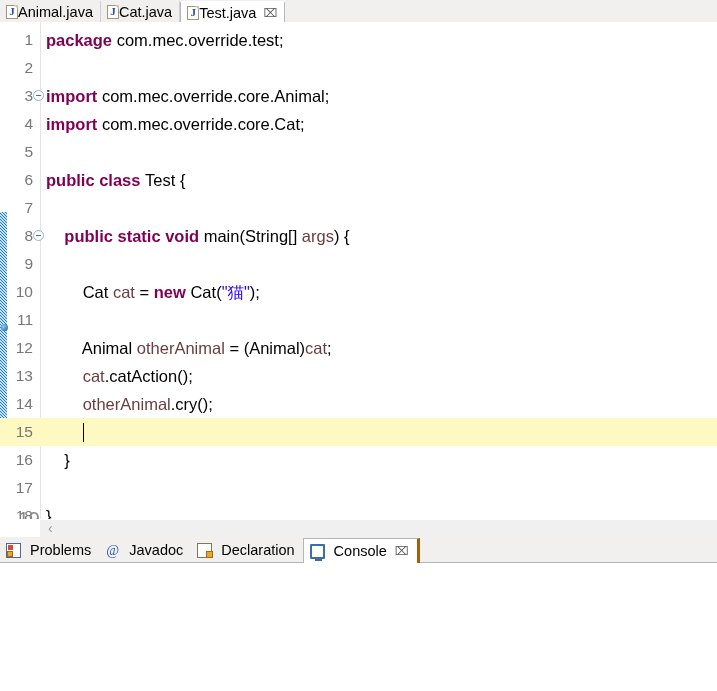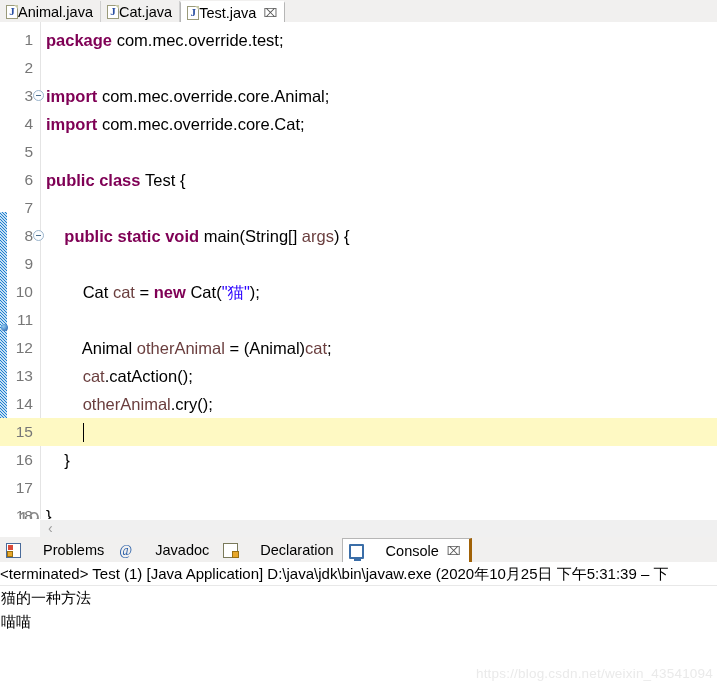--- a/index.html
+++ b/index.html
@@ -221,21 +221,21 @@
     white-space: nowrap;
   }
   .vtab.active {
     background: #ffffff;
     border-left: 1px solid #b6b6b6;
     border-right: 3px solid #a16207;
     border-top: 1px solid #b6b6b6;
     height: 25px;
     margin-bottom: -1px;
   }
-  .vtab-label { margin-left: 22px; }
+  .vtab-label { margin-left: 9px; }
   .vtab-close { margin-left: 8px; font-size: 12px; color: #5a5a5a; line-height: 1; }
 
   
   .ic { width: 15px; height: 15px; position: relative; flex: 0 0 auto; }
   .ic-problems {
     background: #ffffff;
     border: 1px solid #4a6b9a;
     box-sizing: border-box;
   }
   .ic-problems:before {
@@ -372,22 +372,14 @@
         <span class="ic ic-decl"></span>
         <span class="vtab-label">Declaration</span>
       </div>
       <div class="vtab active">
         <span class="ic ic-console"></span>
         <span class="vtab-label">Console</span>
         <span class="vtab-close">⌧</span>
       </div>
     </div>
 
-  <div class="console">
-    <div class="console-header">&lt;terminated&gt; Test (1) [Java Application] D:\java\jdk\bin\javaw.exe  (2020年10月25日 下午5:31:39 – 下</div>
-    <div id="console-output">
-        <div class="console-line">猫的一种方法</div>
-        <div class="console-line">喵喵</div>
-      </div>
-    <div class="watermark">https://blog.csdn.net/weixin_43541094</div>
-  </div>
 
 </div>
 
 </body></html>

